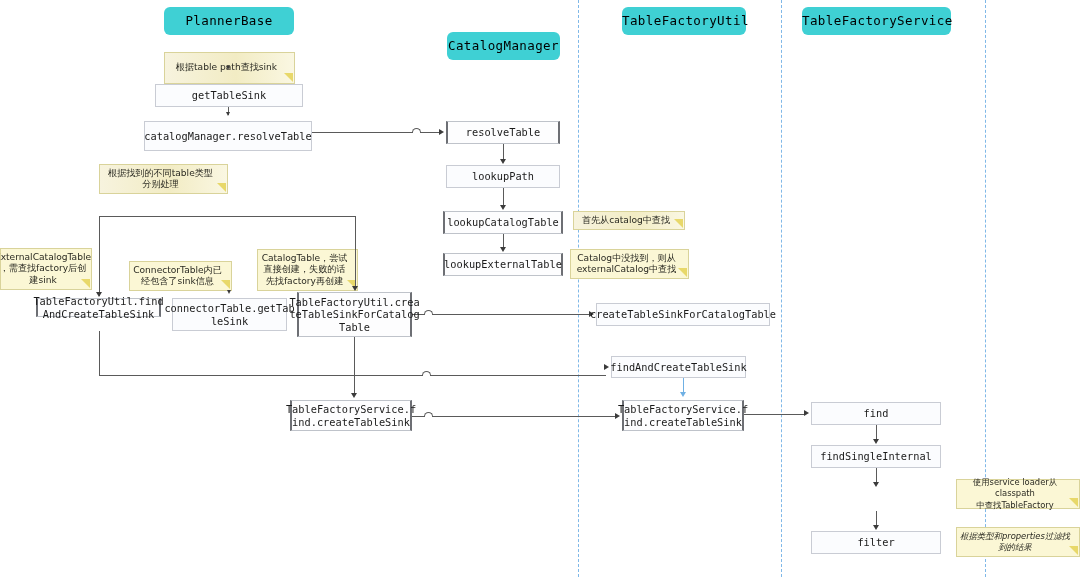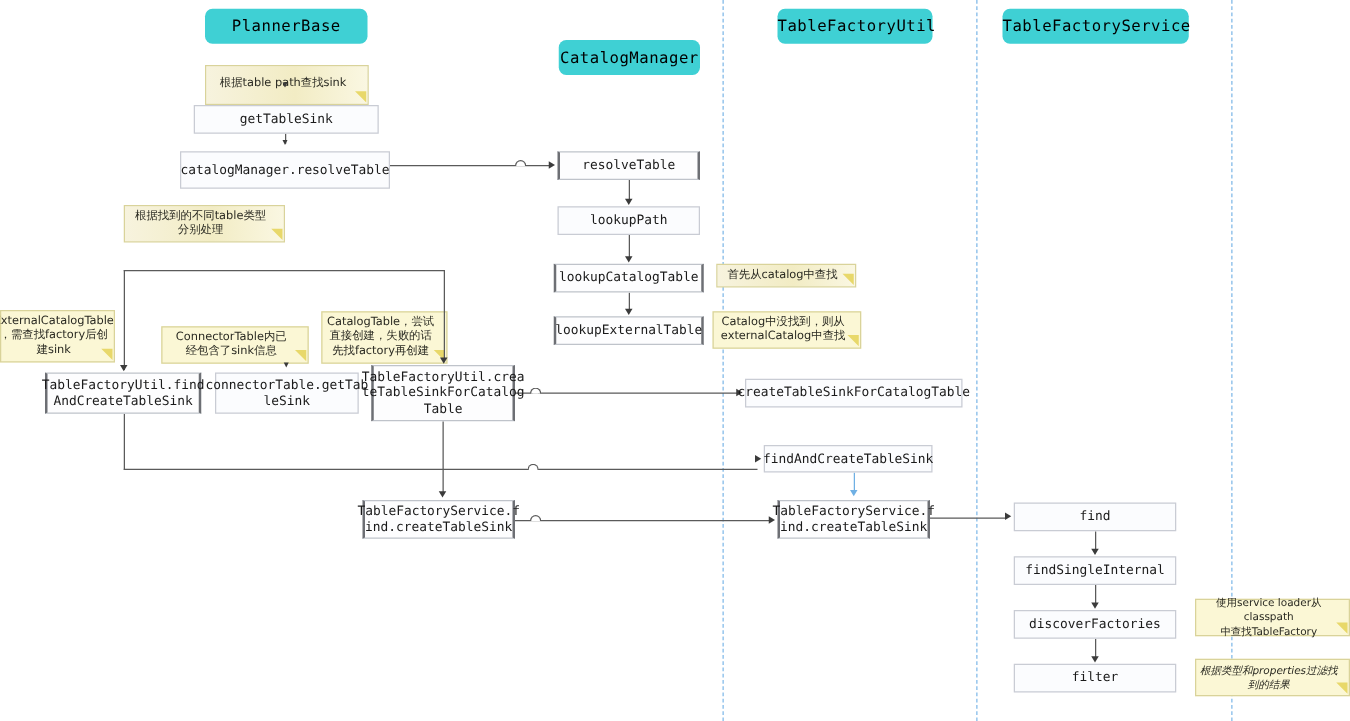--- a/index.html
+++ b/index.html
@@ -145,21 +145,21 @@
 
   <div class="note grad" style="left:164px; top:52px; width:131px; height:32px;">根据table path查找sink</div>
 
   <div class="note grad" style="left:99px; top:164px; width:129px; height:30px;">根据找到的不同table类型
 分别处理</div>
 
   <div class="note" style="left:0px; top:248px; width:92px; height:42px;">ExternalCatalogTable
 ，需查找factory后创
 建sink</div>
 
-  <div class="note" style="left:129px; top:261px; width:118px; height:30px;">ConnectorTable内已
+  <div class="note" style="left:129px; top:261px; width:103px; height:30px;">ConnectorTable内已
 经包含了sink信息</div>
 
   <div class="note" style="left:257px; top:249px; width:101px; height:42px;">CatalogTable，尝试
 直接创建，失败的话
 先找factory再创建</div>
 
   <div class="note grad" style="left:573px; top:211px; width:112px; height:19px;">首先从catalog中查找</div>
 
   <div class="note" style="left:570px; top:249px; width:119px; height:30px;">Catalog中没找到，则从
 externalCatalog中查找</div>
@@ -234,21 +234,21 @@
   <div class="msgbox" style="left:144px; top:121px; width:168px; height:30px;">catalogManager.resolveTable</div>
 
   <div class="msgbox activation" style="left:446px; top:121px; width:114px; height:23px;">resolveTable</div>
 
   <div class="msgbox" style="left:446px; top:165px; width:114px; height:23px;">lookupPath</div>
 
   <div class="msgbox activation" style="left:443px; top:211px; width:120px; height:23px;">lookupCatalogTable</div>
 
   <div class="msgbox activation" style="left:443px; top:253px; width:120px; height:23px;">lookupExternalTable</div>
 
-  <div class="msgbox activation" style="left:36px; top:298px; width:125px; height:33px;">TableFactoryUtil.find
+  <div class="msgbox activation" style="left:36px; top:298px; width:125px; height:19px;">TableFactoryUtil.find
 AndCreateTableSink</div>
 
   <div class="msgbox" style="left:172px; top:298px; width:115px; height:33px;">connectorTable.getTab
 leSink</div>
 
   <div class="msgbox activation" style="left:297px; top:292px; width:115px; height:45px;">TableFactoryUtil.crea
 teTableSinkForCatalog
 Table</div>
 
   <div class="msgbox" style="left:596px; top:303px; width:174px; height:23px;">createTableSinkForCatalogTable</div>
@@ -258,17 +258,16 @@
   <div class="msgbox activation" style="left:290px; top:400px; width:122px; height:31px;">TableFactoryService.f
 ind.createTableSink</div>
 
   <div class="msgbox activation" style="left:622px; top:400px; width:122px; height:31px;">TableFactoryService.f
 ind.createTableSink</div>
 
   <div class="msgbox" style="left:811px; top:402px; width:130px; height:23px;">find</div>
 
   <div class="msgbox" style="left:811px; top:445px; width:130px; height:23px;">findSingleInternal</div>
 
-  <div class="msgbox" style="left:811px; top:488px; width:130px; height:23px;">discoverFactories</div>
 
   <div class="msgbox" style="left:811px; top:531px; width:130px; height:23px;">filter</div>
 
 </div>
 
 </body></html>

